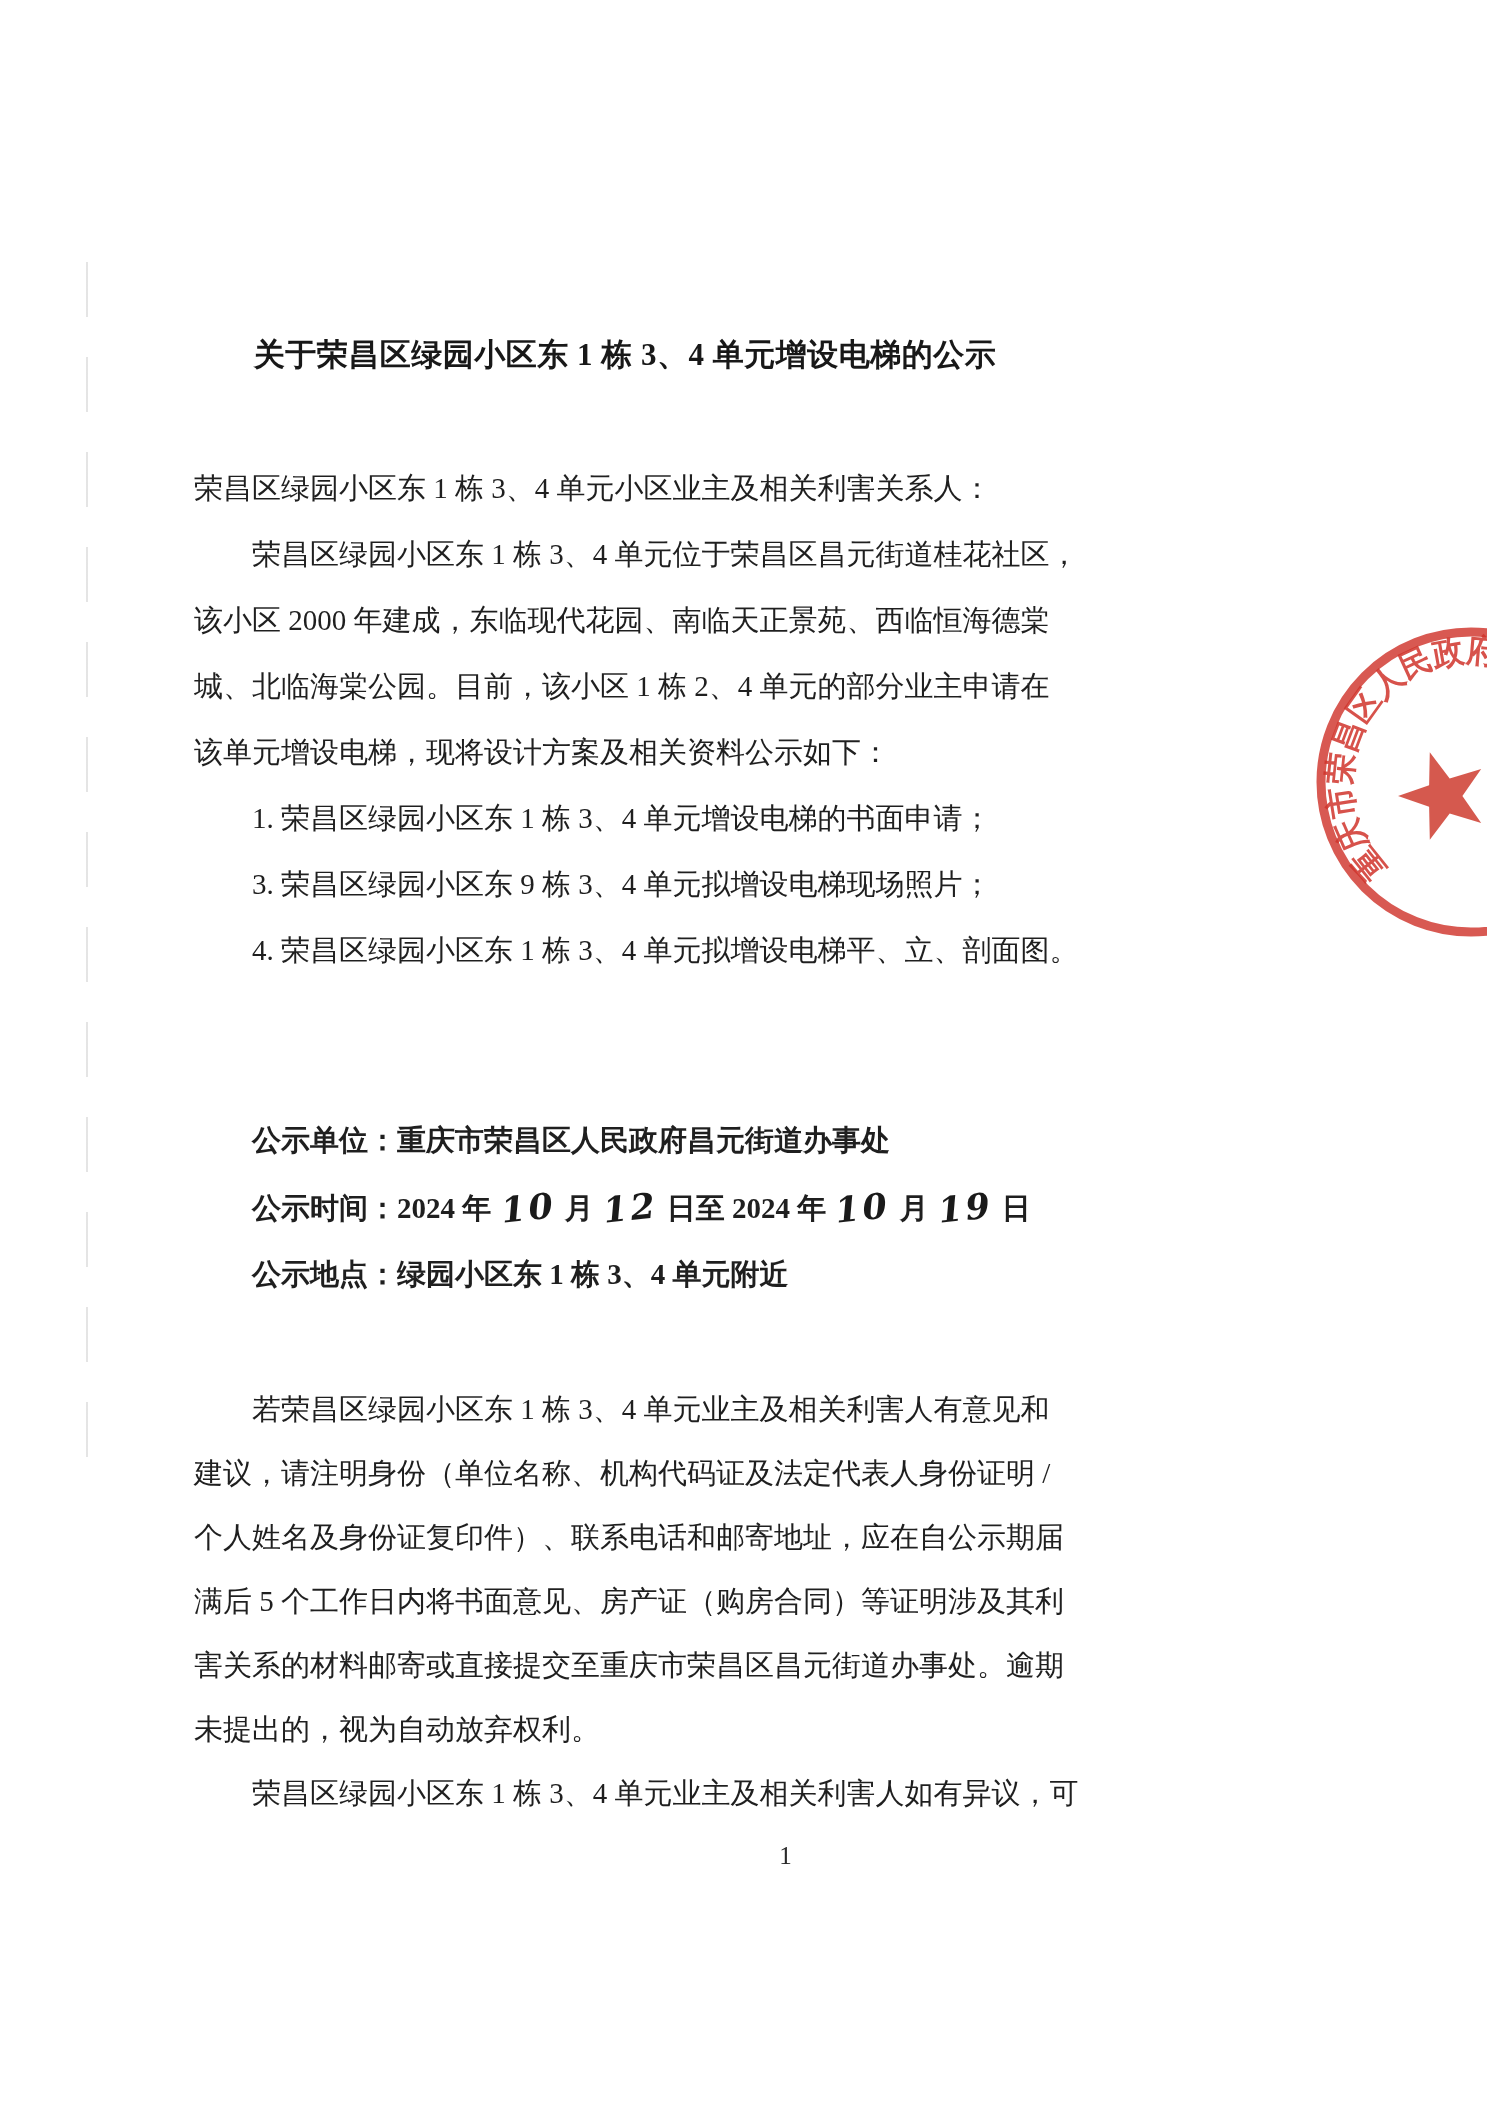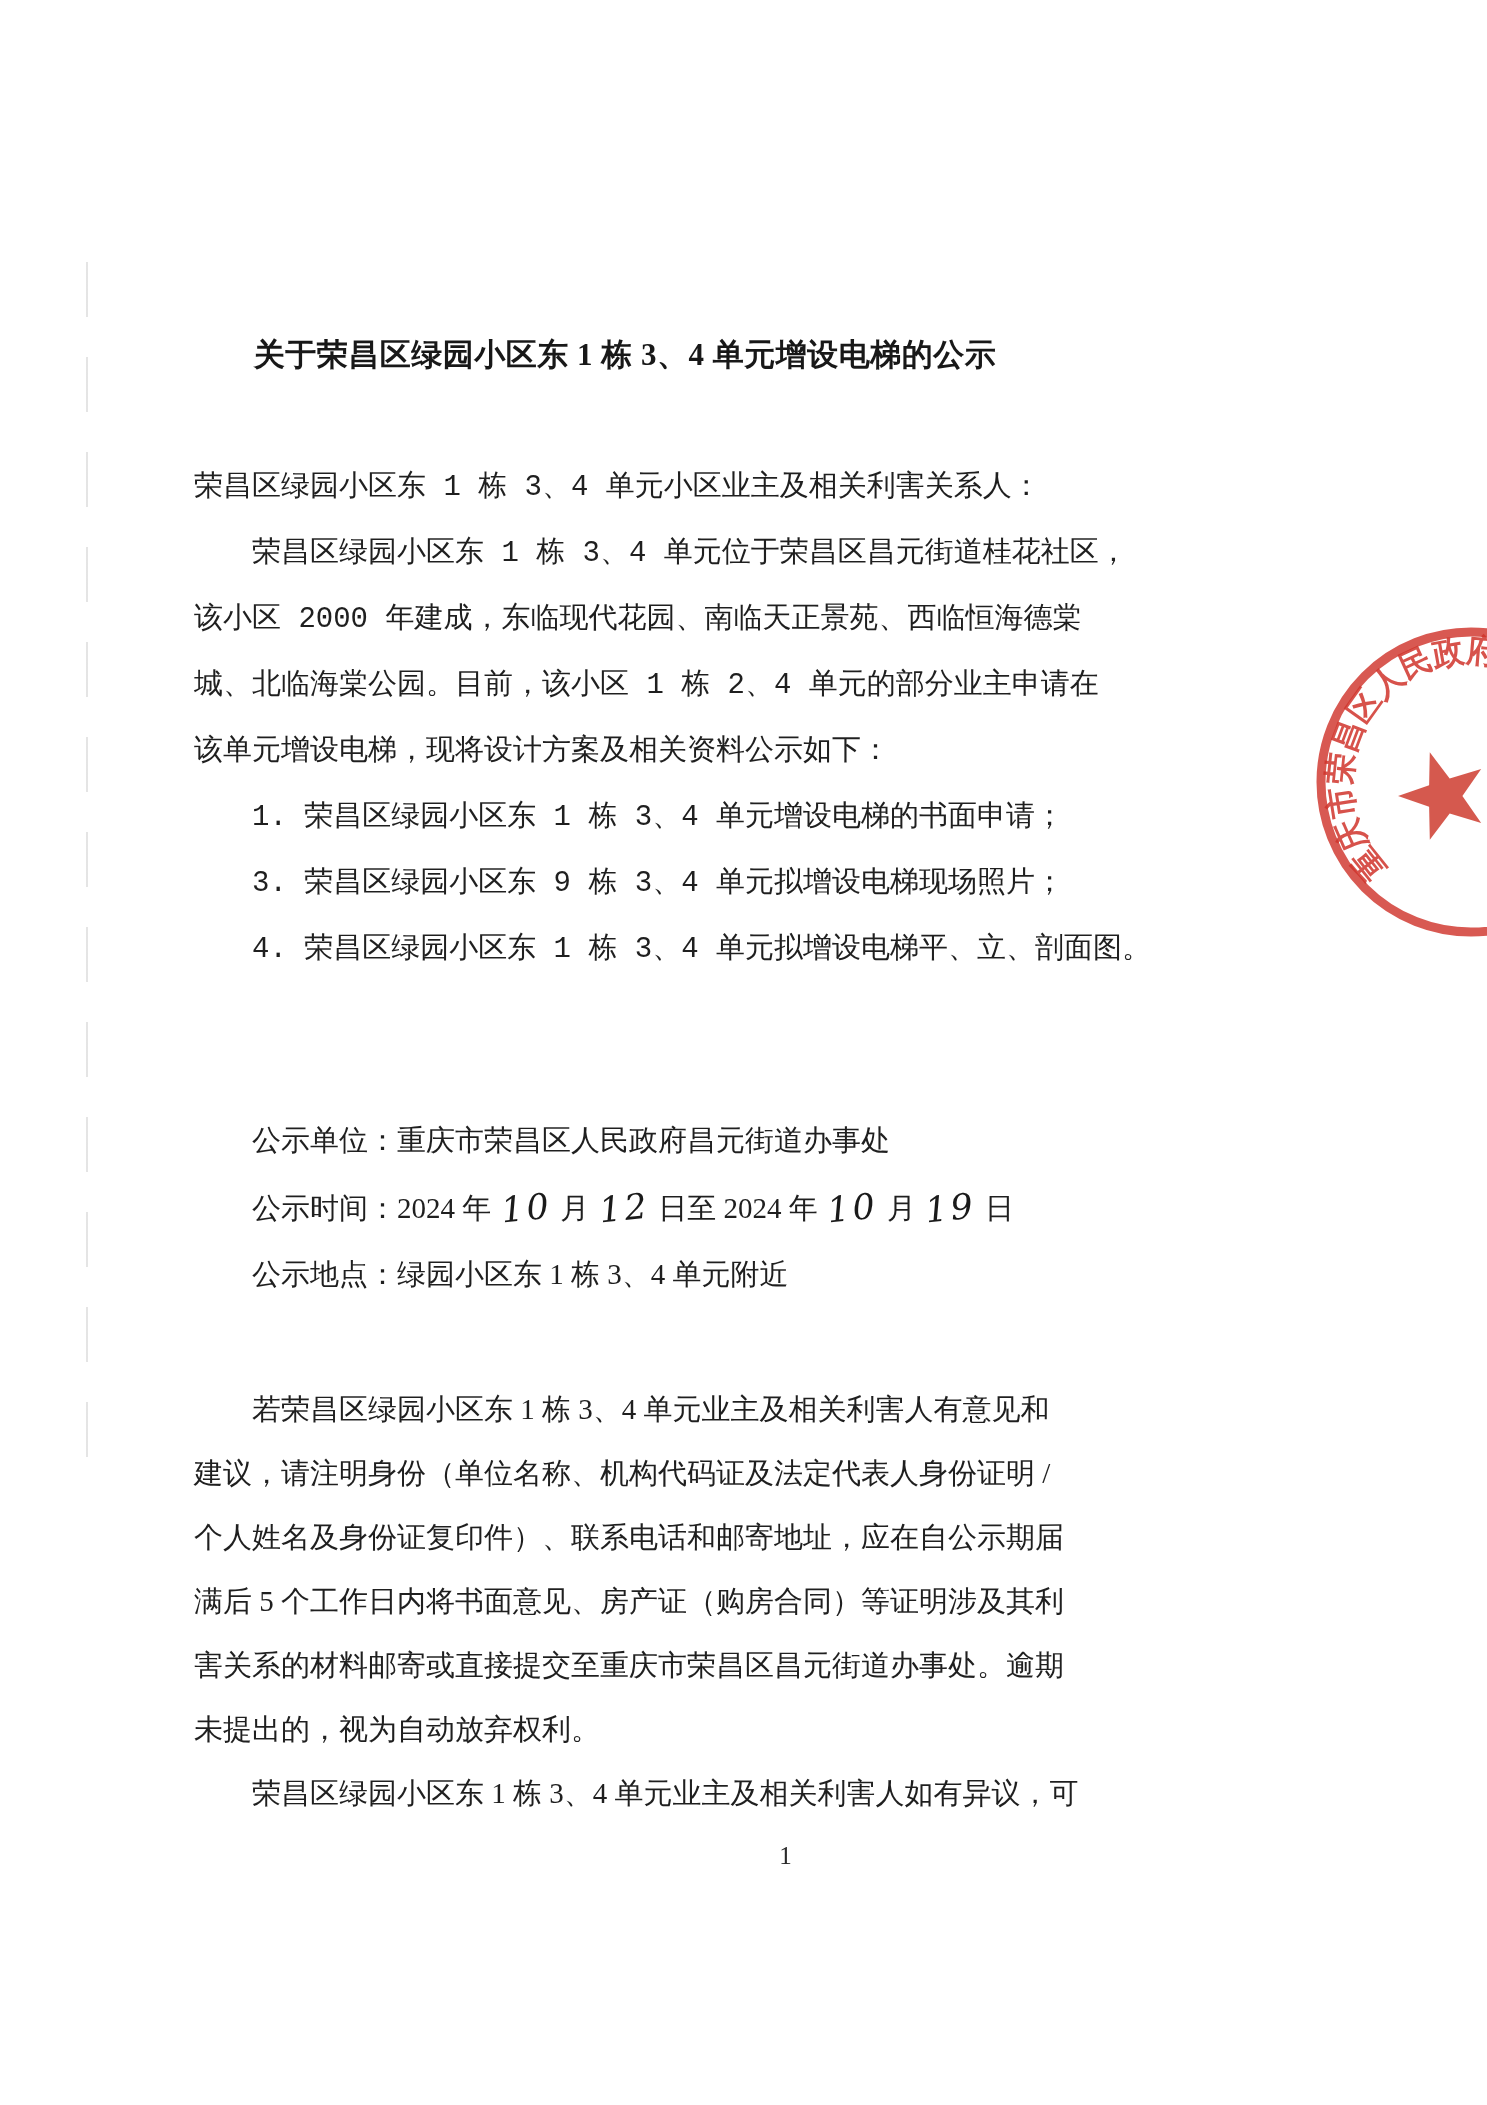--- a/index.html
+++ b/index.html
@@ -20,22 +20,22 @@
   }
   .title{
     position:absolute;left:152px;top:334px;width:862px;margin:0;
     font-size:31px;font-weight:bold;text-align:center;
     letter-spacing:.5px;white-space:nowrap;color:#181818;
   }
   .tblock{position:absolute;left:152px;width:900px;font-size:29px;}
   .lh66{line-height:66px;}
   .lh64{line-height:64px;}
   .line{white-space:nowrap;}
-  #intro-block{top:455px;font-family:Liberation Mono, monospace;}
-  #info-block{top:1107px;}
+  #intro-block{top:455px;}
+  #info-block{top:1107px;font-weight:bold;}
   #feedback-block{top:1377px;}
   .hand{
     display:inline-block;
     font-family:"DejaVu Serif",serif;
     font-style:italic;
     font-size:35px;
     letter-spacing:3px;
     transform:rotate(-6deg) translateY(2px);
     color:#1a1a1a;
     padding:0 2px;

